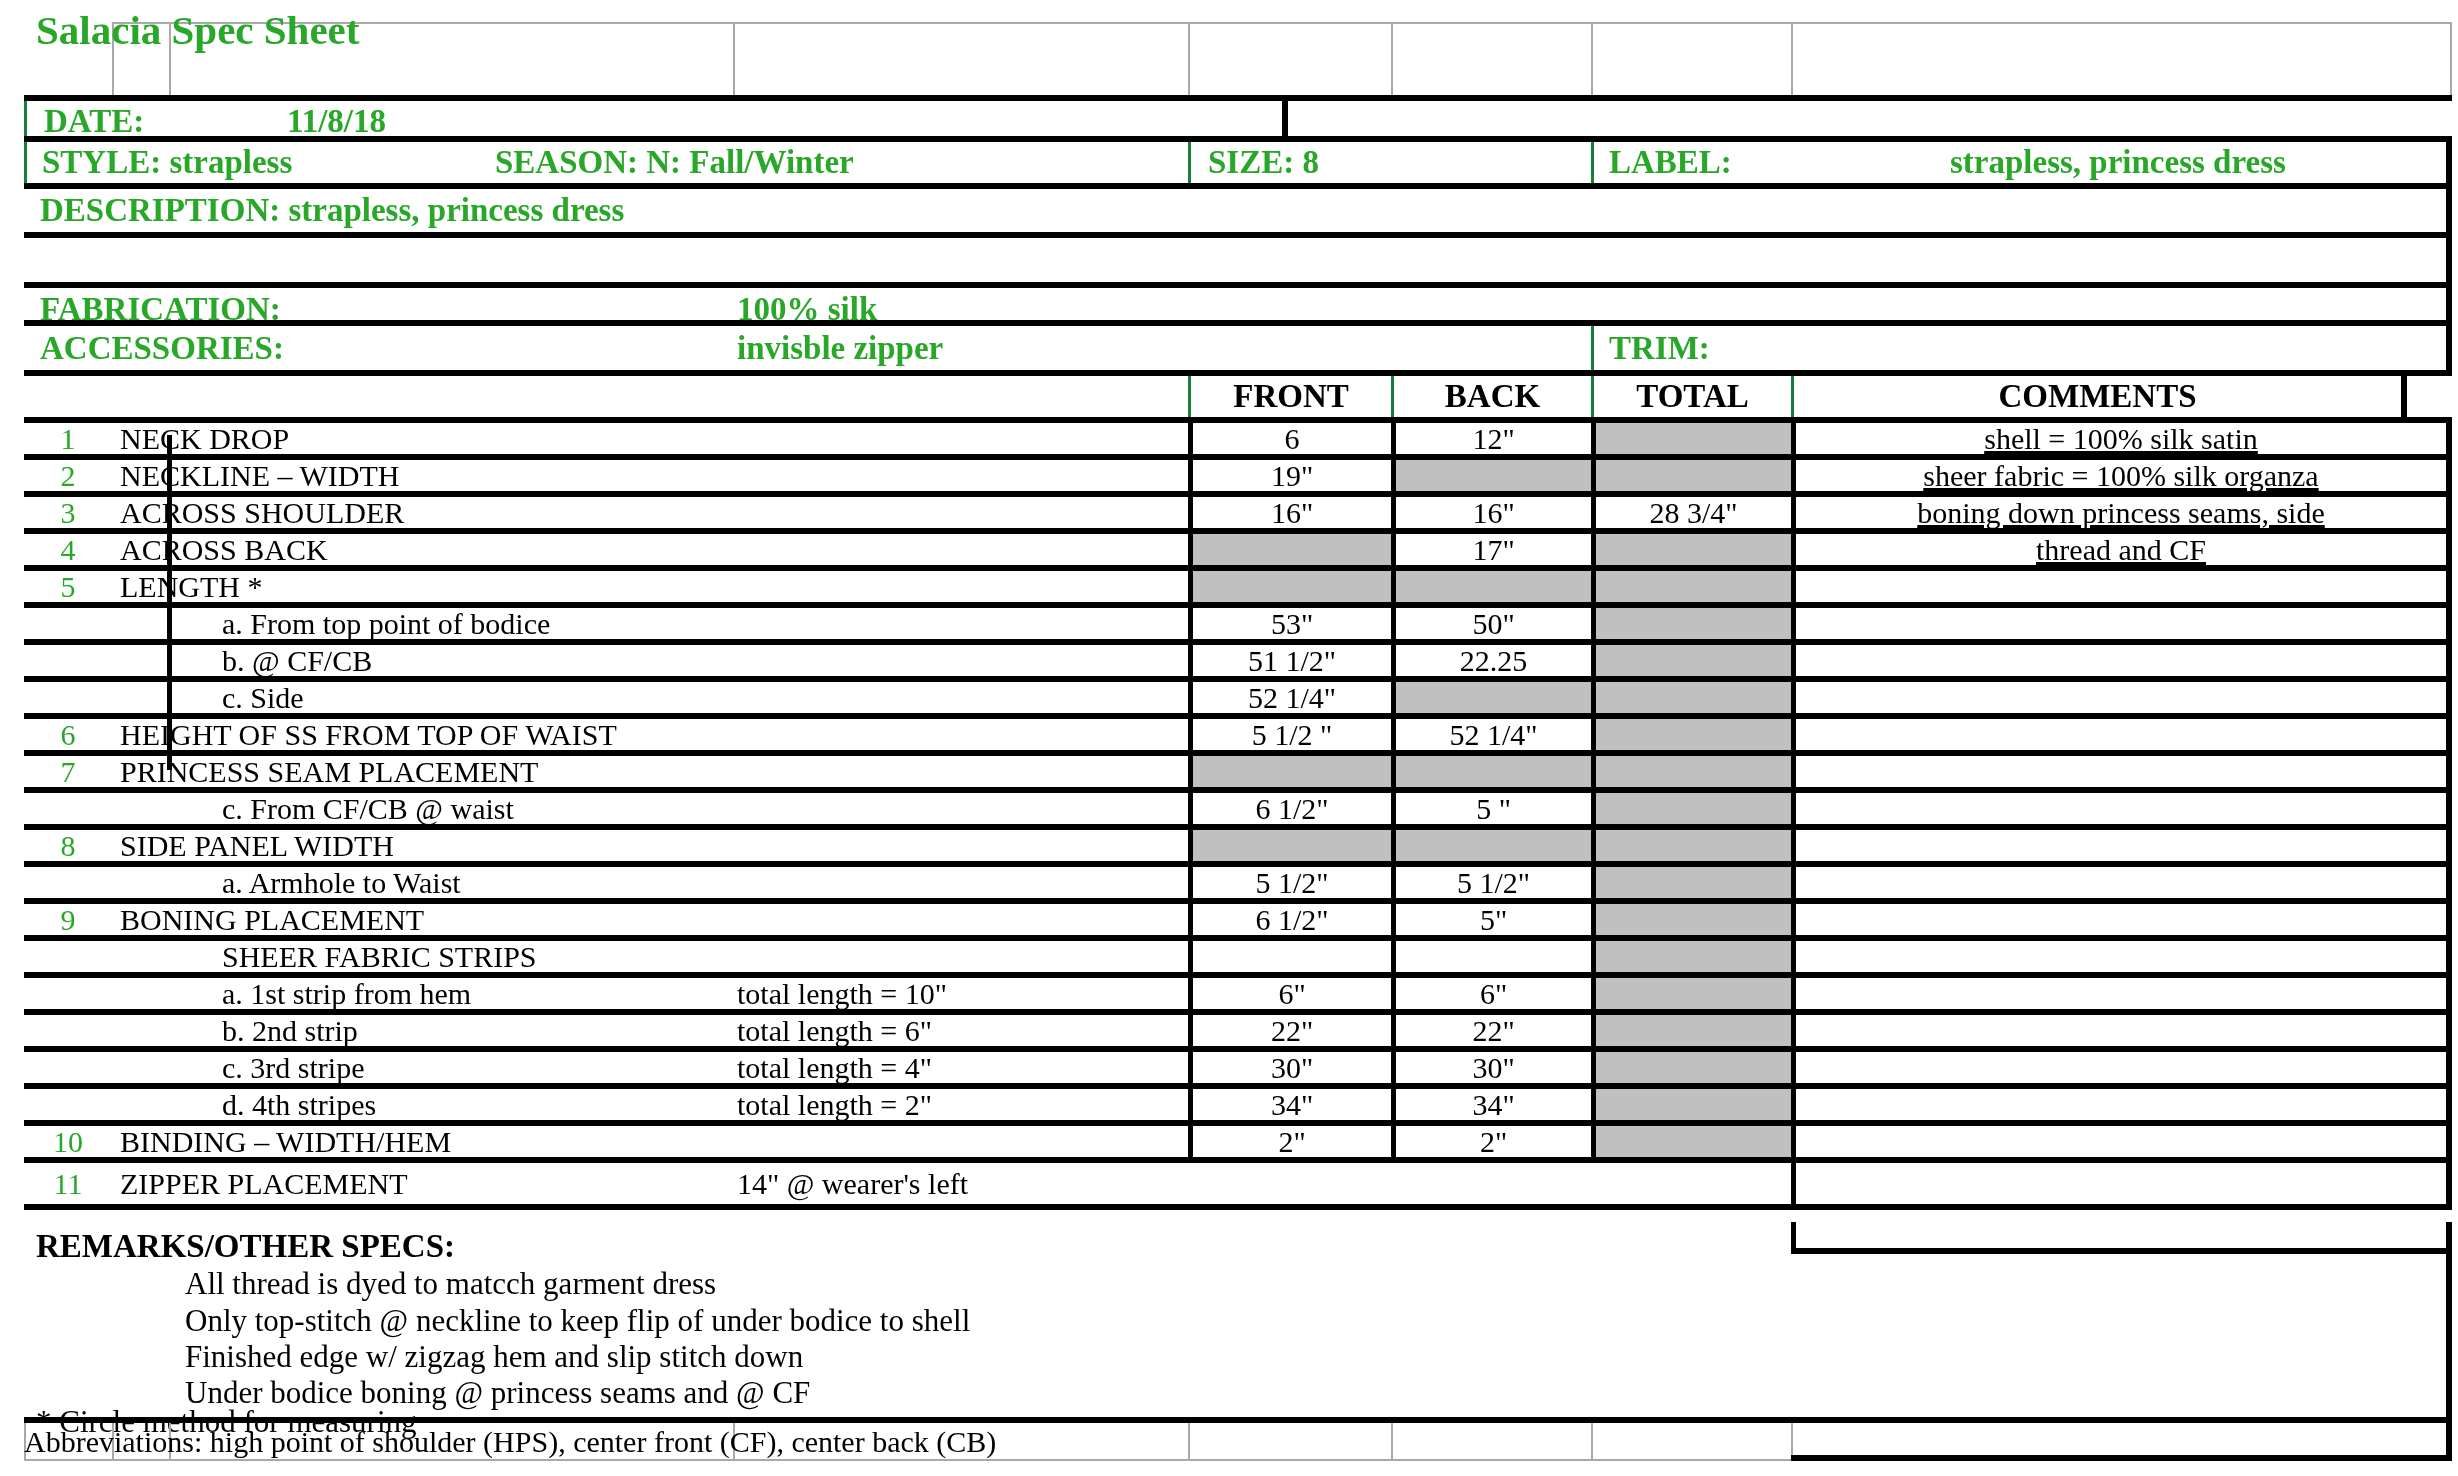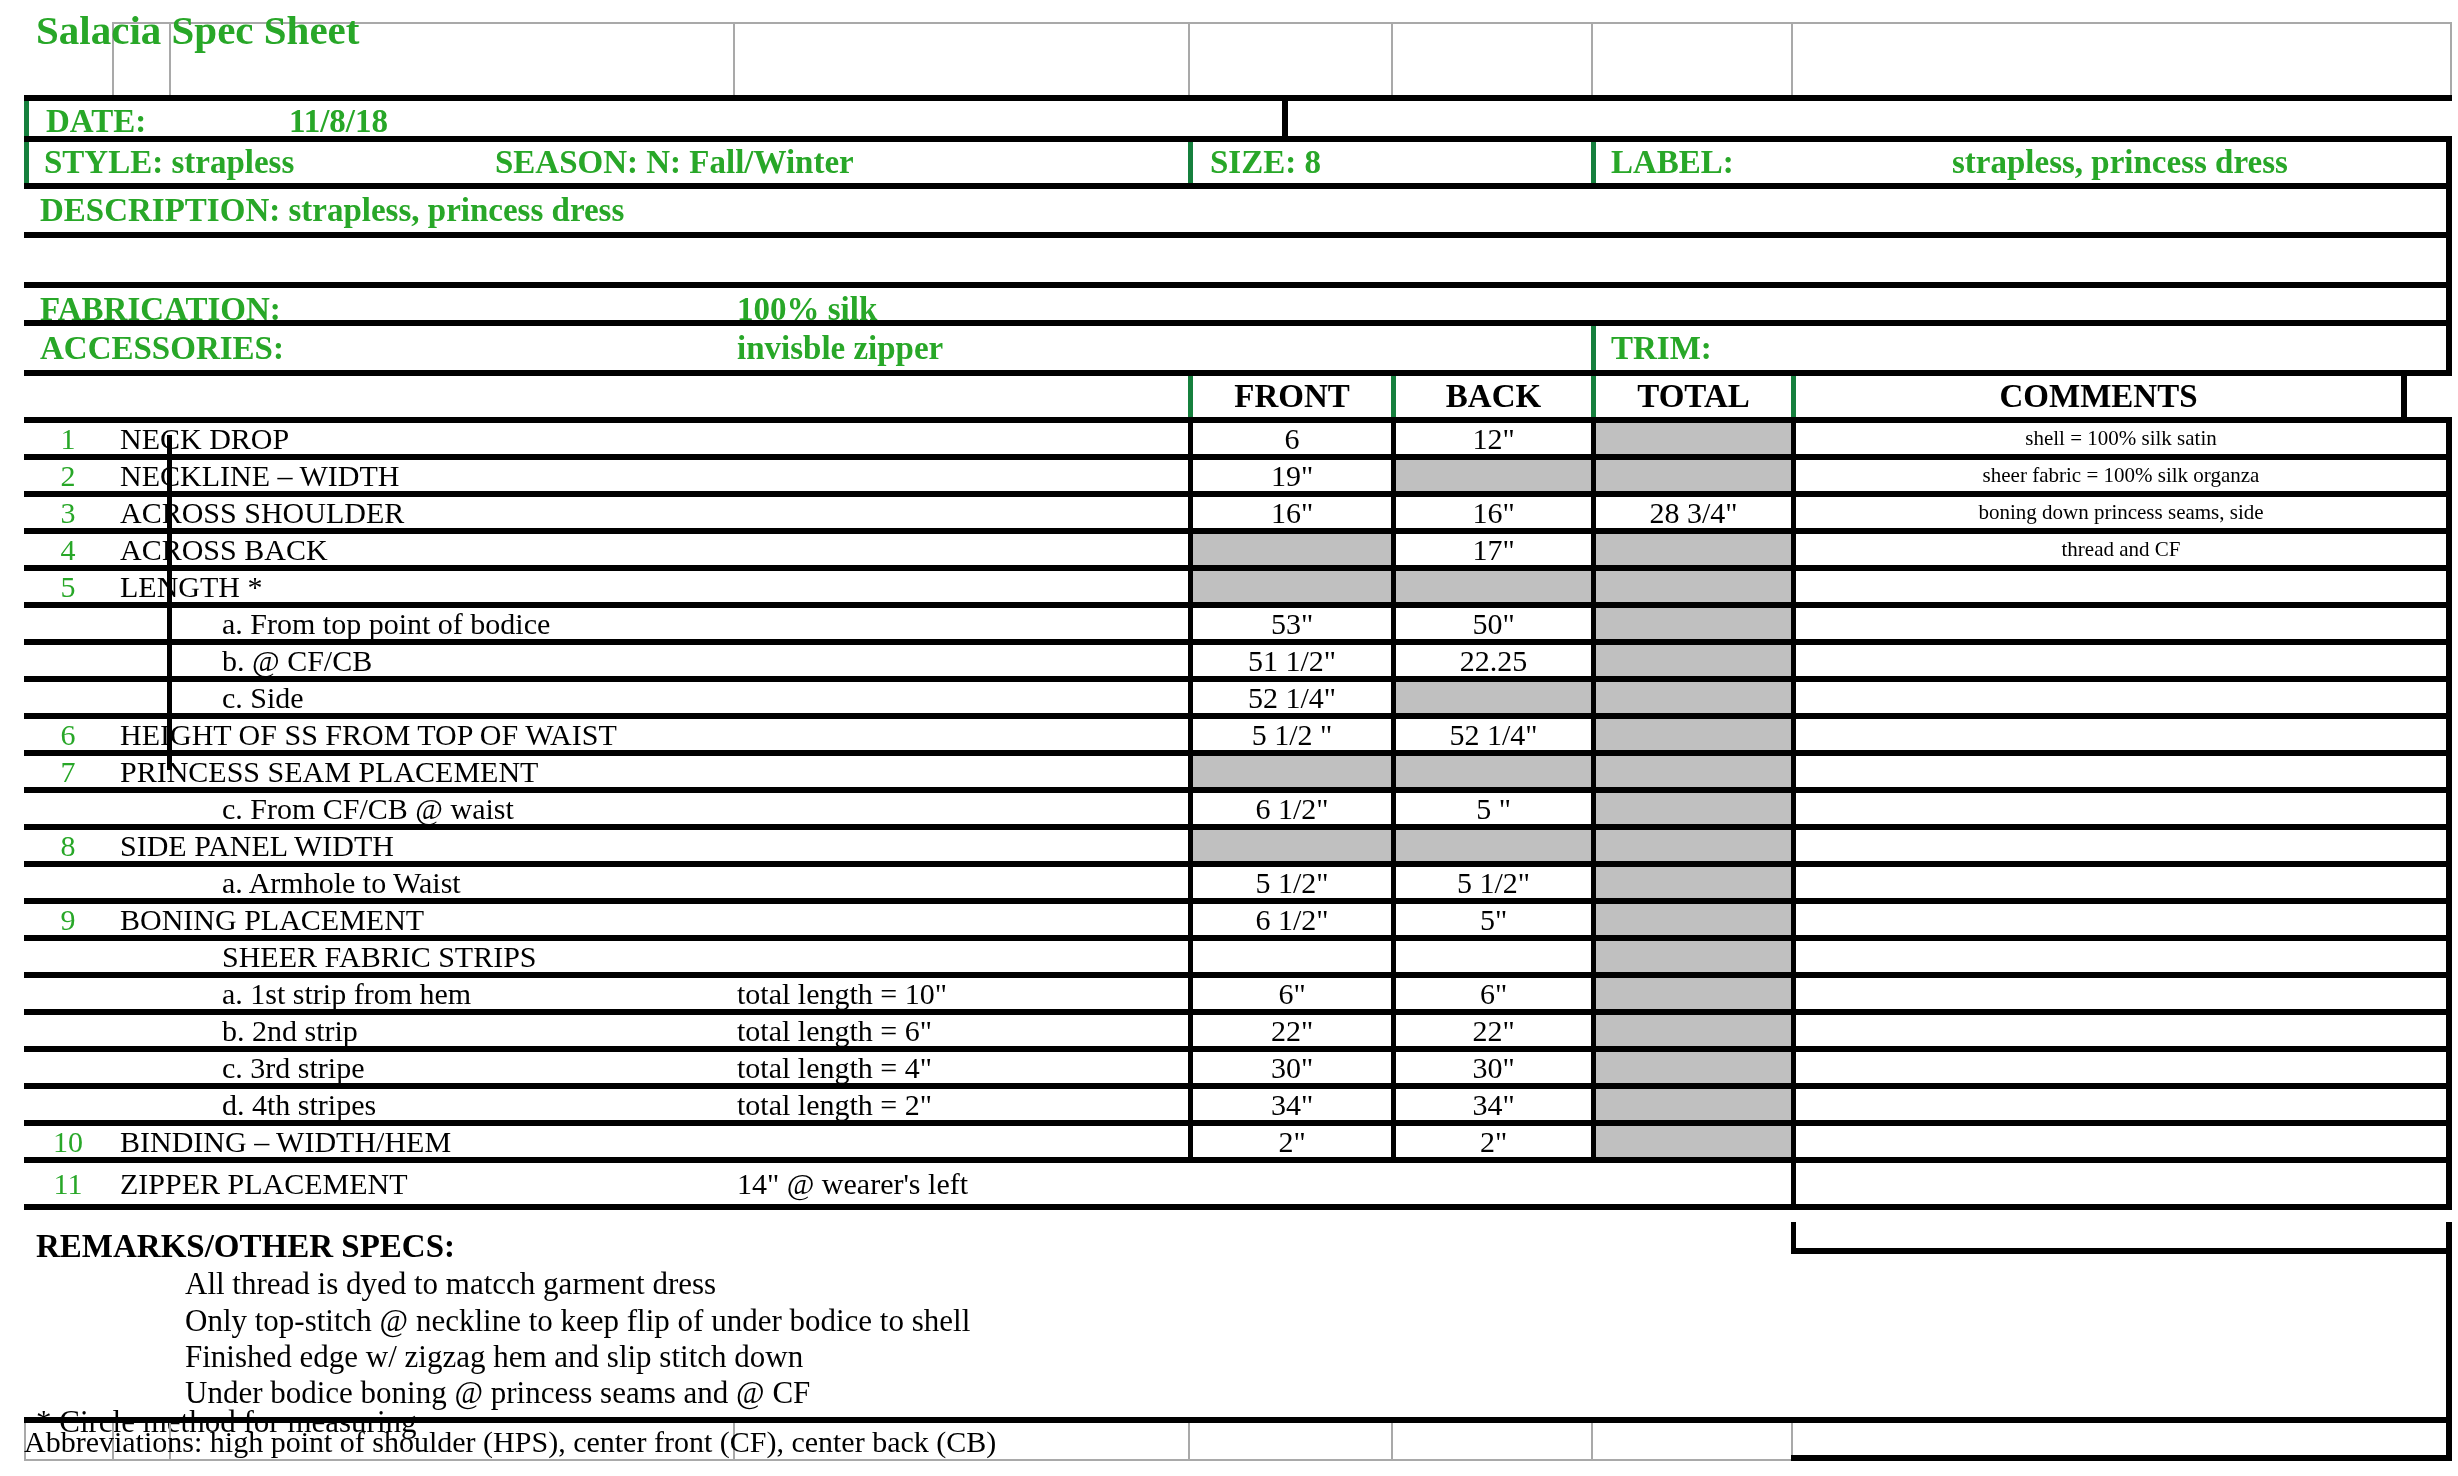--- a/index.html
+++ b/index.html
@@ -10,21 +10,21 @@
   .bline{position:absolute;background:#000;}
 
   .title{position:absolute;left:36px;top:6px;font-size:41px;font-weight:bold;color:var(--green);
          font-style:normal;letter-spacing:0px;}
 
   .topTable{position:absolute;left:24px;top:95px;width:2428px;}
   .srow{position:relative;display:flex;border-bottom:6px solid #000;box-sizing:border-box;background:#fff;}
   .srow.topb{border-top:6px solid #000;}
   .srow.nb{border-bottom:none;background:#fff;}
   .cell{position:relative;box-sizing:border-box;overflow:visible;white-space:nowrap;}
-  .divl{border-left:5px solid #15803d;}
+  .divl{border-left:3px solid #15803d;}
   .rt{border-right:6px solid #000;}
   .flabel{font-size:33px;font-weight:bold;color:var(--green);}
   .h-name{height:47px;line-height:41px;}
   .h-season{height:47px;line-height:41px;}
   .h-desc{height:49px;line-height:43px;}
   .h-gap{height:44px;}
   .h-fab{height:44px;line-height:42px;}
   .h-acc{height:50px;line-height:44px;}
   .h-head{height:47px;line-height:41px;}
   .pl16{padding-left:16px;} .pl15{padding-left:15px;} .pl17{padding-left:17px;}
@@ -38,21 +38,21 @@
   .trow .c1{position:relative;width:1164px;box-sizing:border-box;line-height:31px;white-space:nowrap;}
   .trow.tall .c1{line-height:41px;}
   .trow .num{display:inline-block;width:88px;text-align:center;color:var(--green);}
   .trow .lbl{display:inline-block;}
   .trow .lbl.main{padding-left:8px;}
   .trow .lbl.sub{padding-left:110px;}
   .trow .det{position:absolute;left:713px;top:0;}
   .trow .vcell{width:203px;text-align:center;line-height:31px;box-sizing:border-box;border-left:5px solid #000;}
   .trow .vcell.b2,.trow .vcell.b3{width:200px;}
   .trow .ccell{width:661px;text-align:center;line-height:31px;box-sizing:border-box;
-               border-left:5px solid #000;border-right:6px solid #000;font-size:21px;white-space:nowrap;}
+               border-left:5px solid #000;border-right:6px solid #000;font-size:30px;white-space:nowrap;text-decoration:underline;}
   .trow .merged{width:1767px;position:relative;line-height:41px;box-sizing:border-box;white-space:nowrap;}
   .shade{background:var(--shade);}
 
   .rline{position:absolute;font-size:31px;white-space:nowrap;}
   .abbr{position:absolute;left:24px;top:1423px;width:2406px;height:38px;line-height:38px;
         text-align:left;font-size:30px;white-space:nowrap;}
   .faintrow{position:absolute;left:24px;top:1423px;width:2428px;height:38px;box-sizing:border-box;
             border-left:2px solid var(--faint);border-bottom:2px solid var(--faint);}
   .faintrow .fv{position:absolute;top:0;width:2px;height:100%;background:var(--faint);}
 </style>

